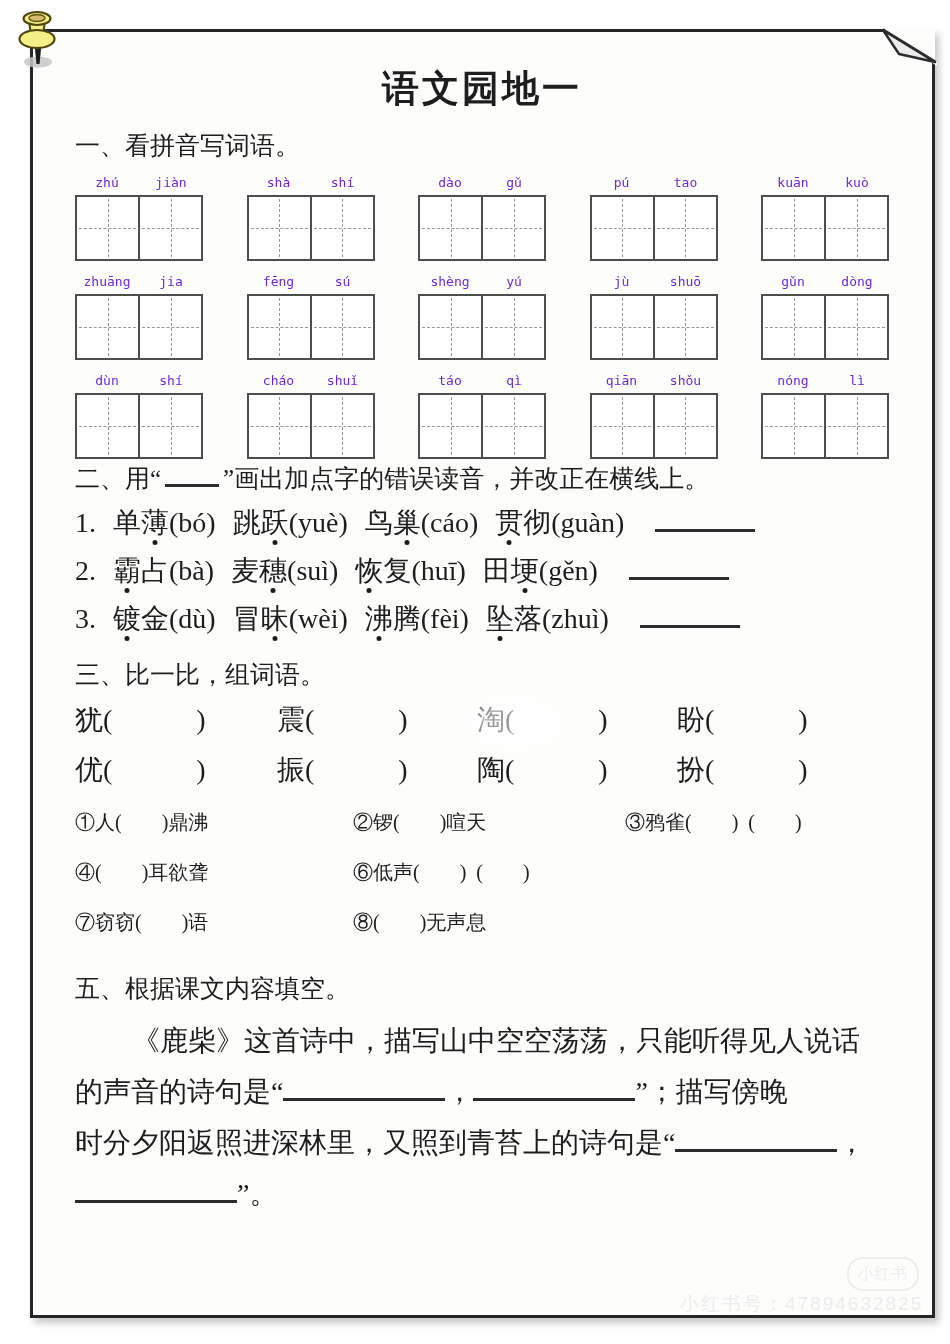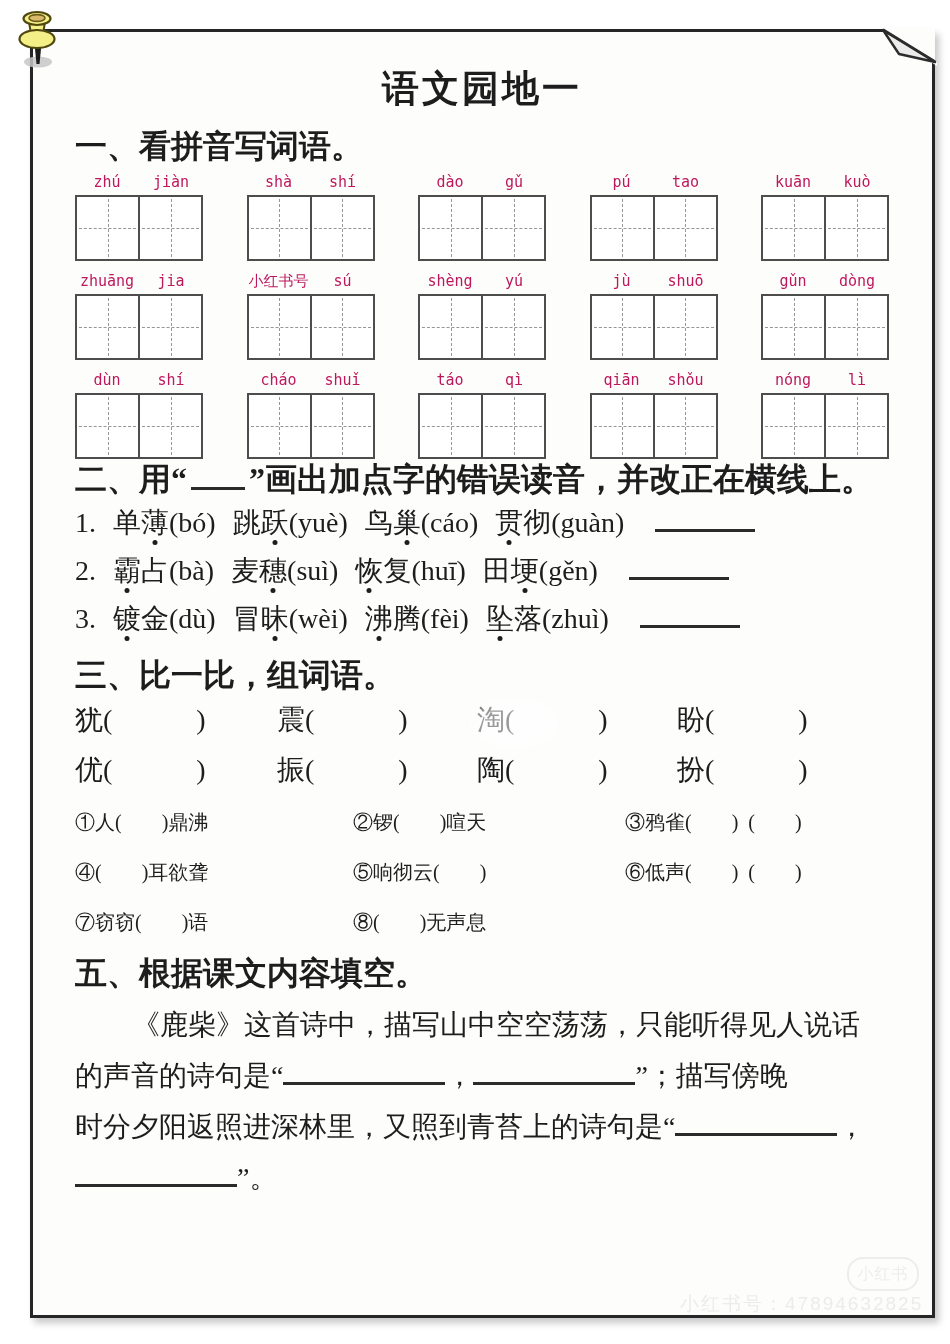--- a/index.html
+++ b/index.html
@@ -12,28 +12,28 @@
   .b-left{left:0;top:0;bottom:0;width:3px;}
   .b-bottom{left:0;right:0;bottom:0;height:3px;}
   .b-top{left:0;top:0;height:3px;width:calc(100% - 50px);}
   .b-right{right:0;top:33px;bottom:0;width:3px;}
   .fold{position:absolute;right:-2px;top:-1px;width:54px;height:38px;}
   
   .pin{position:absolute;left:12px;top:6px;width:50px;height:66px;}
   
   .content{position:absolute;left:45px;top:0;width:814px;}
   .title{margin-top:36px;text-align:center;font-size:37px;font-weight:700;letter-spacing:3px;line-height:48px;}
-  .hd{font-size:32px;font-weight:700;line-height:40px;}
-  .h1{margin-top:13px;} .h2{} .h3{margin-top:12px;} .h4{margin-top:14px;} .h5{margin-top:8px;}
+  .hd{font-size:25px;font-weight:400;line-height:40px;}
+  .h1{margin-top:13px;} .h2{} .h3{margin-top:12px;} .h4{margin-top:14px;} .h5{margin-top:24px;}
   
   .pgrow{display:flex;justify-content:space-between;margin-top:4px;}
   .pgrow + .pgrow{margin-top:8px;align-items:flex-end;}
   .pg{width:128px;}
   .plabel{display:flex;font-family:"DejaVu Sans Mono","Liberation Mono",monospace;
-    font-size:15px;line-height:25px;color:#be185d;}
+    font-size:13px;line-height:25px;color:#6d28d9;}
   .plabel span{flex:1;text-align:center;white-space:nowrap;}
   .wbox{display:flex;height:62px;border:2px solid #4d4d4d;background:#fff;}
   .wcell{flex:1;position:relative;}
   .wcell + .wcell{border-left:2px solid #4d4d4d;}
   .wcell::before{content:"";position:absolute;left:50%;top:2px;bottom:2px;border-left:1px dashed #969696;}
   .wcell::after{content:"";position:absolute;top:50%;left:2px;right:2px;border-top:1px dashed #969696;}
   
   .item{font-size:28px;line-height:48px;white-space:nowrap;}
   .item .w{margin-right:17px;}
   .du{position:relative;}
@@ -141,21 +141,21 @@
               <span>zhuāng</span>
               <span>jia</span>
             </div>
           <div class="wbox">
               <div class="wcell"></div>
               <div class="wcell"></div>
             </div>
         </div>
         <div class="pg">
           <div class="plabel">
-              <span>小红书号</span>
+              <span>fēng</span>
               <span>sú</span>
             </div>
           <div class="wbox">
               <div class="wcell"></div>
               <div class="wcell"></div>
             </div>
         </div>
         <div class="pg">
           <div class="plabel">
               <span>shèng</span>
@@ -260,21 +260,21 @@
         <span>犹(　　　)</span><span>震(　　　)</span><span>淘(　　　)</span><span>盼(　　　)</span>
       </div>
       <div class="s3row">
         <span>优(　　　)</span><span>振(　　　)</span><span>陶(　　　)</span><span>扮(　　　)</span>
       </div>
 
       <div class="s4row">
         <span>①人(　　)鼎沸</span><span>②锣(　　)喧天</span><span>③鸦雀(　　) (　　)</span>
       </div>
       <div class="s4row">
-        <span>④(　　)耳欲聋</span><span>⑤响彻云(　　)</span><span>⑥低声(　　) (　　)</span>
+        <span>④(　　)耳欲聋</span><span>⑥低声(　　) (　　)</span>
       </div>
       <div class="s4row">
         <span>⑦窃窃(　　)语</span><span>⑧(　　)无声息</span>
       </div>
 
       <div class="hd h5">五、根据课文内容填空。</div>
       <div class="para">
         <div class="indent">《鹿柴》这首诗中，描写山中空空荡荡，只能听得见人说话</div>
         <div><span>的声音的诗句是“</span><span class="blank b162"></span><span>，</span><span class="blank b162"></span><span>”；描写傍晚</span></div>
         <div><span>时分夕阳返照进深林里，又照到青苔上的诗句是“</span><span class="blank b162"></span><span>，</span></div>

